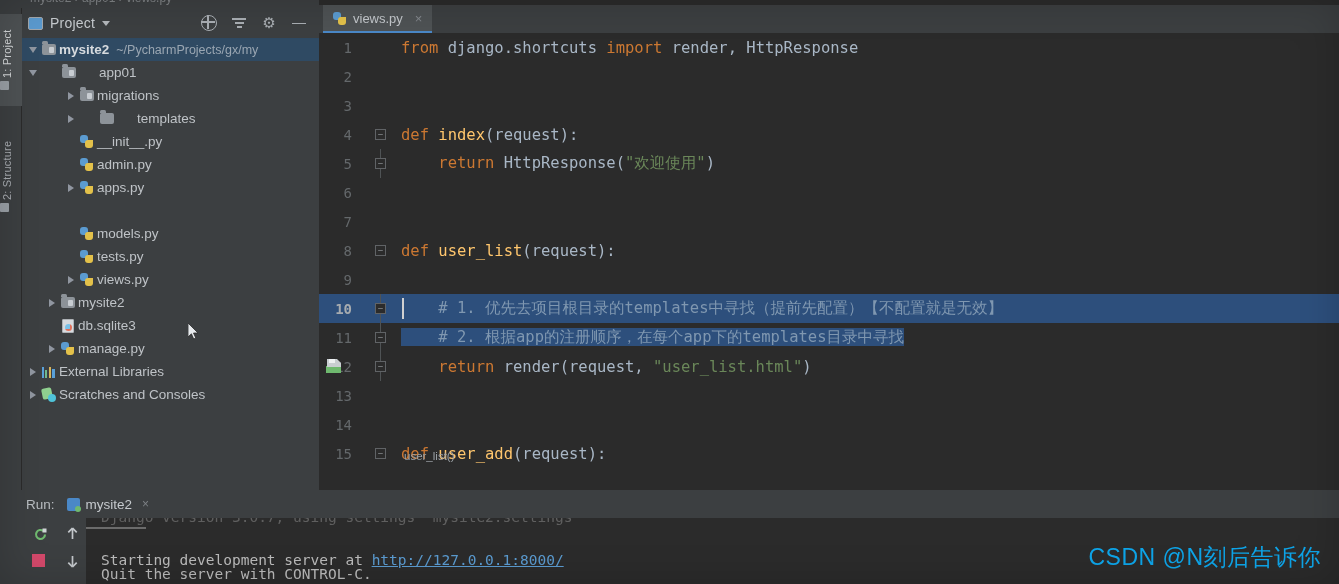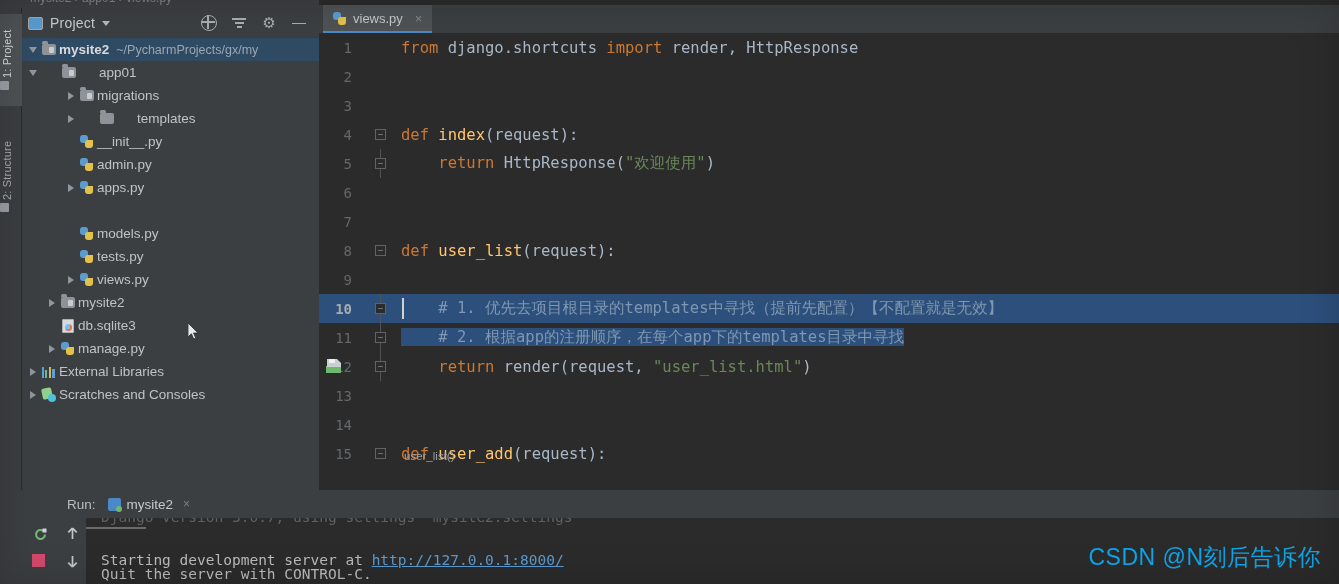--- a/index.html
+++ b/index.html
@@ -254,21 +254,21 @@
 
   
   .run-panel {
     position: absolute; left: 0; top: 490px; width: 1339px; height: 94px;
     background: #3c3f41;
   }
   .run-header {
     position: absolute; left: 0; top: 0; height: 28px; width: 100%;
     display: flex; align-items: center; padding-left: 26px; gap: 12px;
   }
-  .run-label { font-size: 13.5px; color: #b8bcc0; margin-left: 41px; }
+  .run-label { font-size: 13.5px; color: #b8bcc0; }
   .run-tab { display: flex; align-items: center; gap: 6px; }
   .run-tab-icon {
     width: 13px; height: 13px; background: #4a88c7; border-radius: 2px;
     position: relative;
   }
   .run-tab-icon::after {
     content: ""; position: absolute; right: -1px; bottom: -1px;
     width: 6px; height: 6px; background: #6fb96f; border-radius: 50%;
   }
   .run-tab-name { font-size: 13.5px; color: #c5c9cd; }

